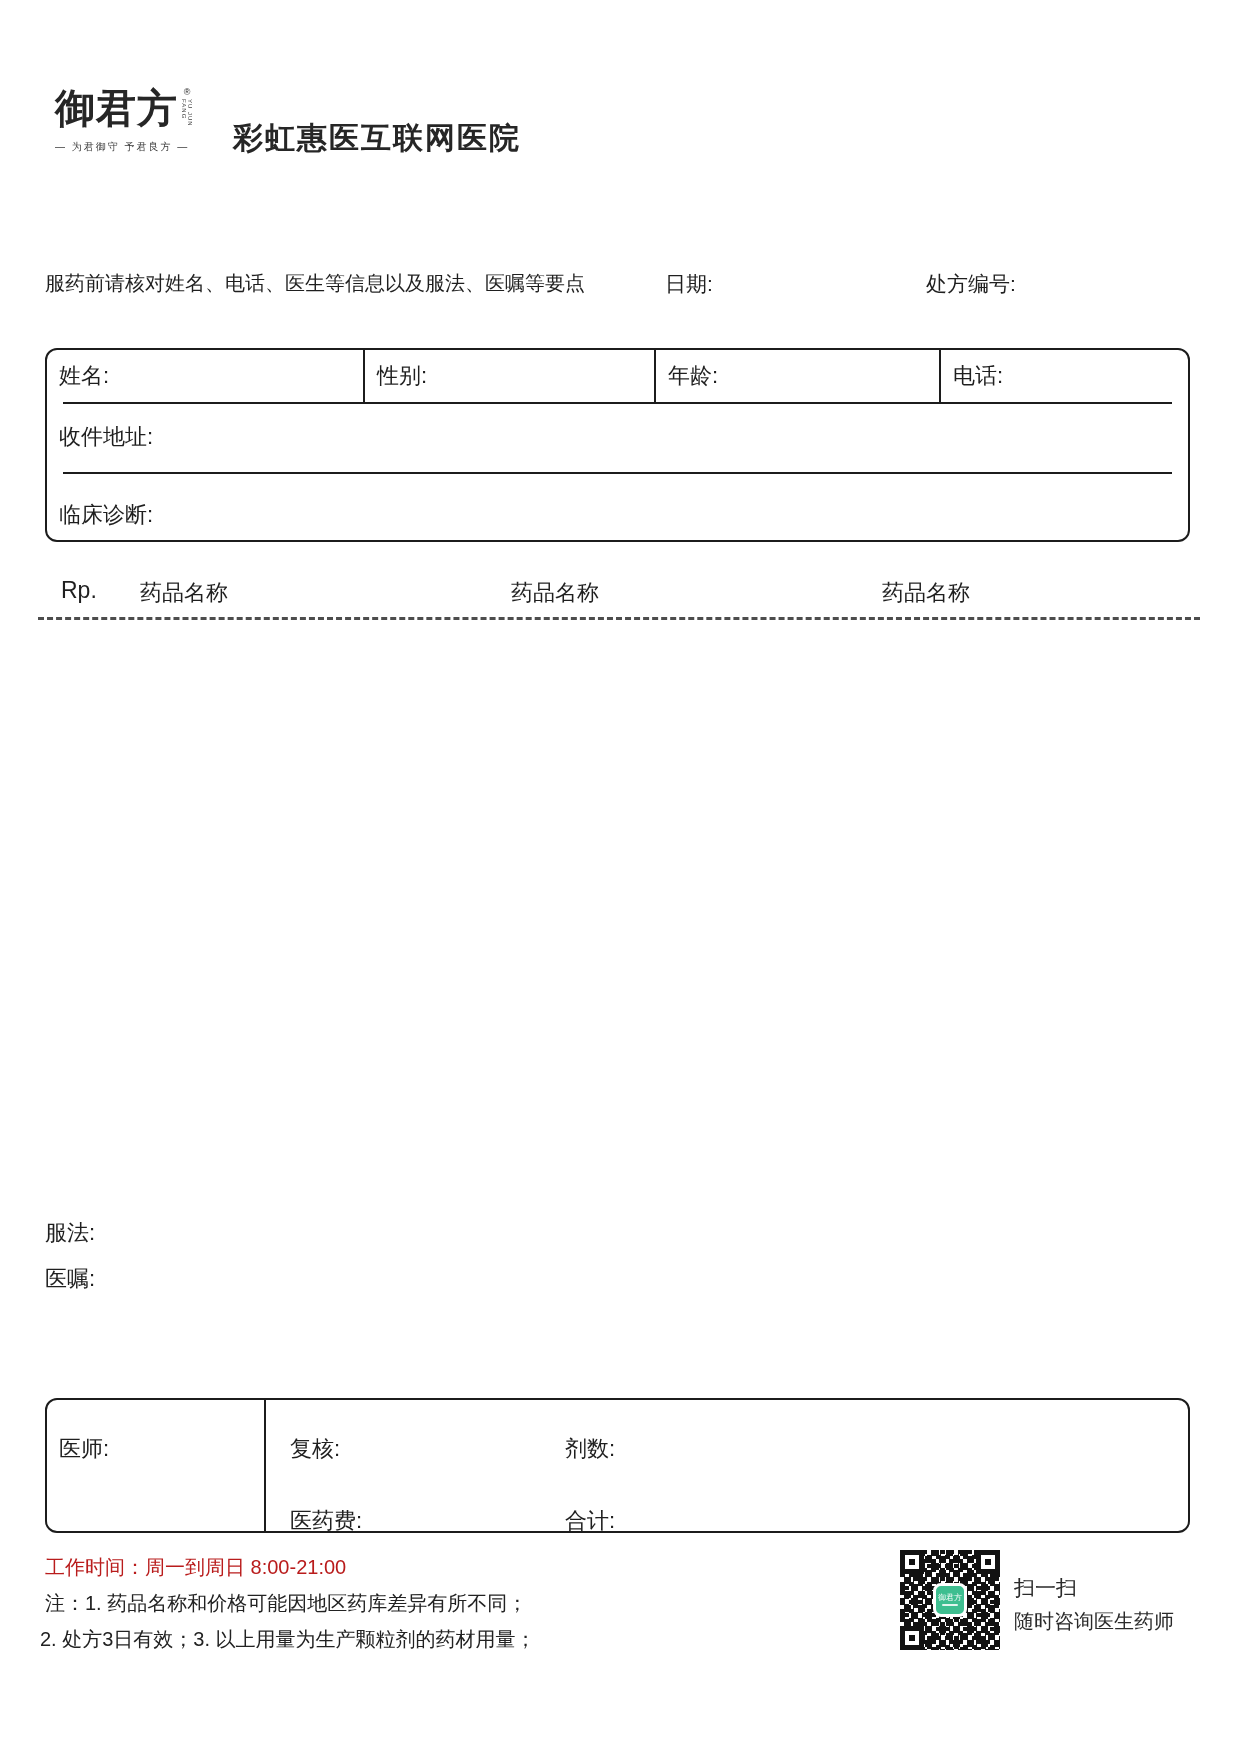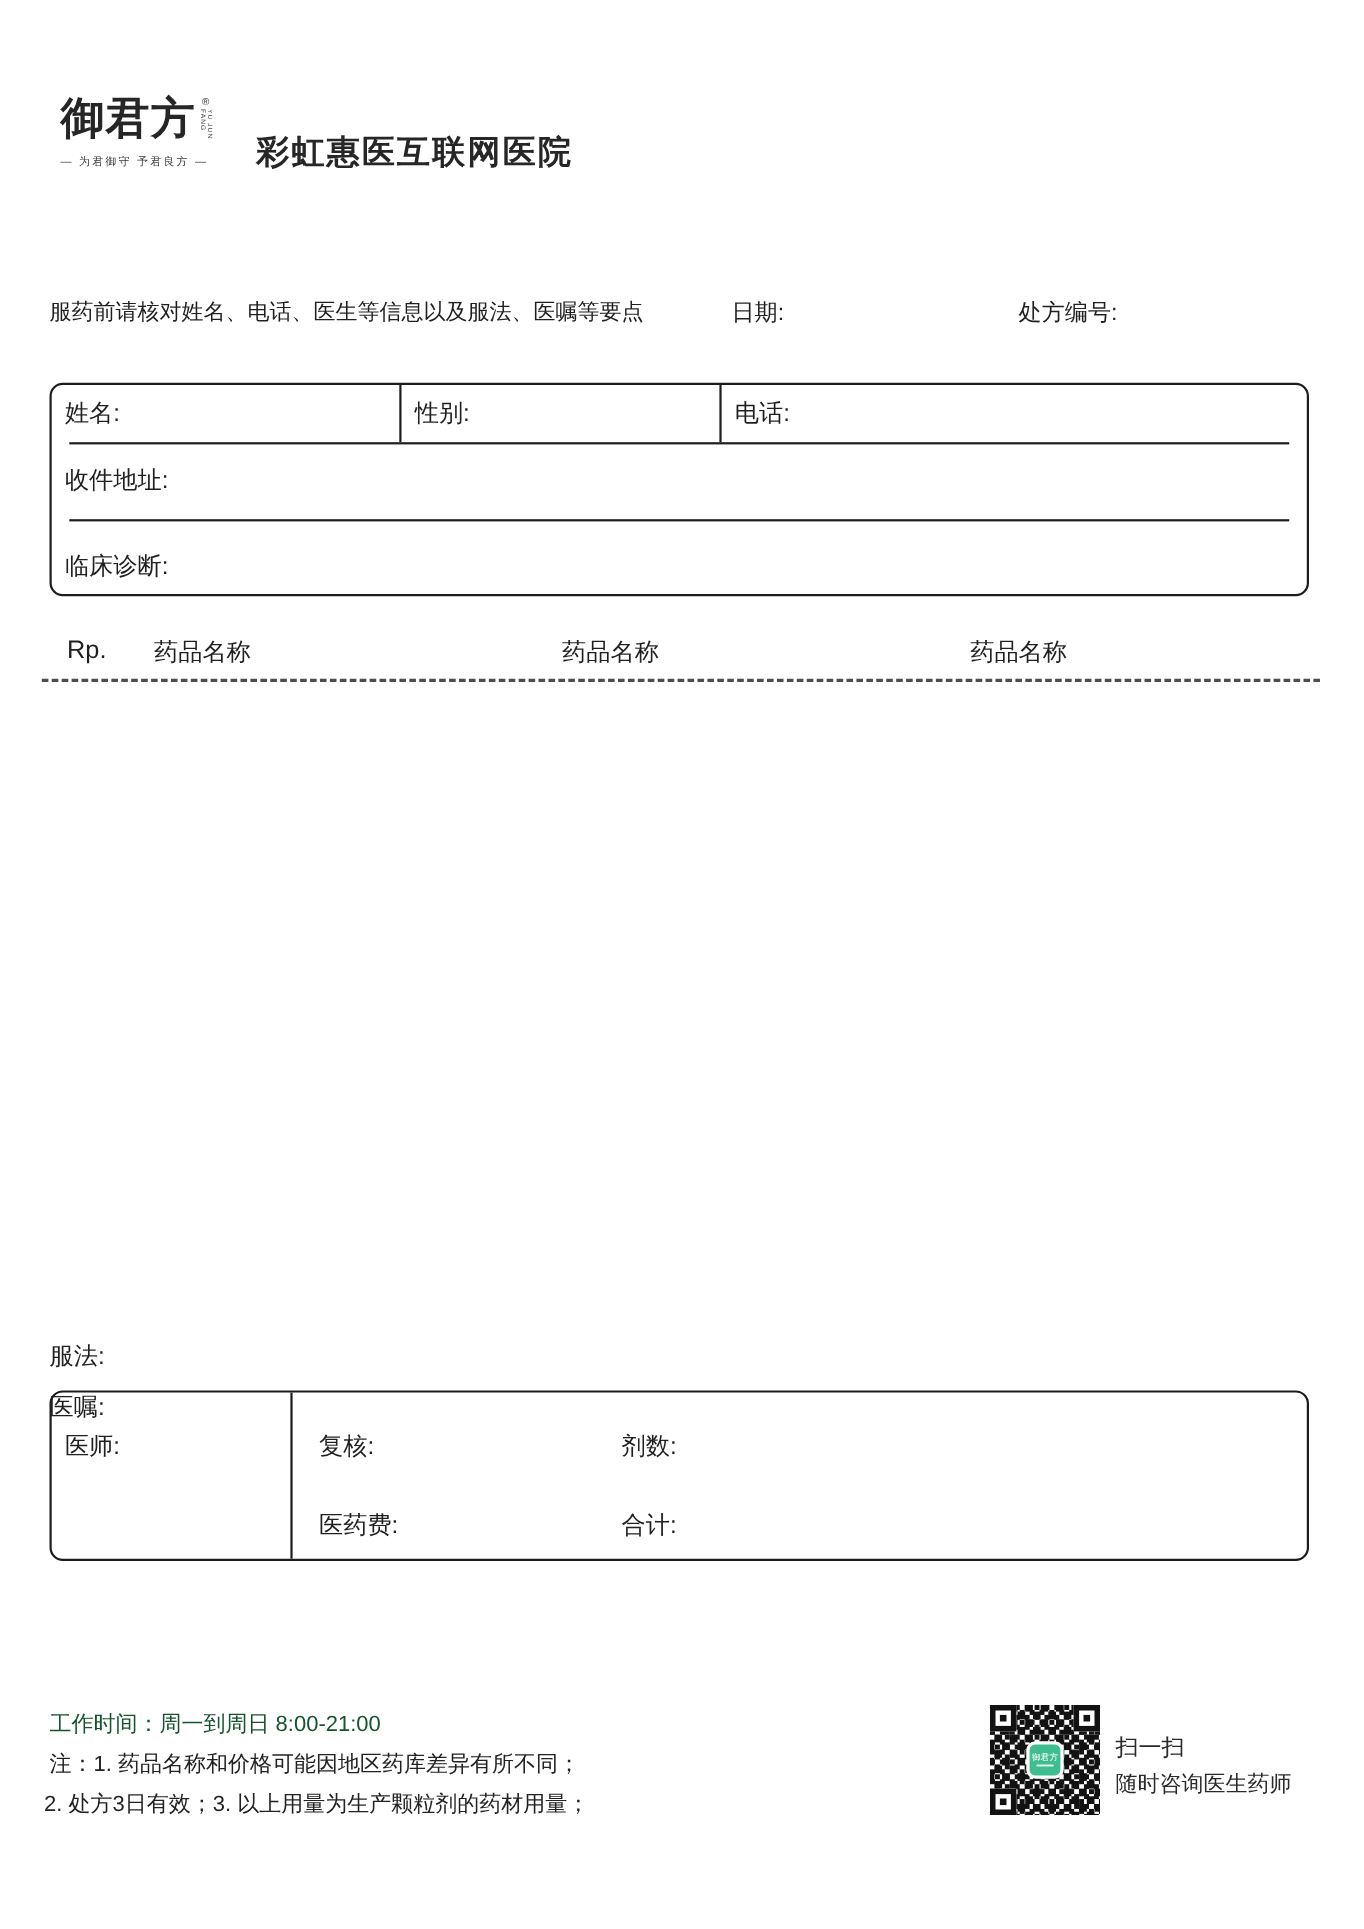--- a/index.html
+++ b/index.html
@@ -45,31 +45,31 @@
   .drug-col-2 { position:absolute; left:511px; top:578px; font-size:22px; }
   .drug-col-3 { position:absolute; left:882px; top:578px; font-size:22px; }
   .dashed-rule { position:absolute; left:38px; top:617px; width:1162px; height:0;
                  border-top:3px dashed #4d4d4d; }
 
   
   .usage-label  { position:absolute; left:45px; top:1218px; font-size:22px; }
   .advice-label { position:absolute; left:45px; top:1264px; font-size:22px; }
 
   
-  .sign-box { position:absolute; left:45px; top:1264px; width:1145px; height:155px;
+  .sign-box { position:absolute; left:45px; top:1398px; width:1145px; height:135px;
               border:2.5px solid #1c1c1c; border-radius:12px; }
   .s-sep { position:absolute; left:217px; top:0; bottom:0; border-left:2px solid #1c1c1c; }
   .s-doctor   { position:absolute; left:12px;  top:34px;  font-size:22px; }
   .s-review   { position:absolute; left:243px; top:34px;  font-size:22px; }
   .s-doses    { position:absolute; left:518px; top:34px;  font-size:22px; }
   .s-fee      { position:absolute; left:243px; top:106px; font-size:22px; }
   .s-total    { position:absolute; left:518px; top:106px; font-size:22px; }
 
   
-  .f-hours { position:absolute; left:45px; top:1554px; font-size:20px; color:#14532d; }
+  .f-hours { position:absolute; left:45px; top:1554px; font-size:20px; color:#b91c1c; }
   .f-note1 { position:absolute; left:45px; top:1590px; font-size:20px; color:#222; }
   .f-note2 { position:absolute; left:40px; top:1626px; font-size:20px; color:#222; }
 
   
   .qr { position:absolute; left:900px; top:1550px; width:100px; height:100px; background:#fff; }
   .qr-pattern { position:absolute; inset:0;
     background:
       conic-gradient(#121212 25%, transparent 0 50%, #121212 0 75%, transparent 0) 0 0 / 9px 9px,
       conic-gradient(#121212 25%, transparent 0 50%, #121212 0 75%, transparent 0) 4px 6px / 14px 14px; }
   .qr-finder { position:absolute; width:24px; height:24px; border:5px solid #121212; background:#fff; }
@@ -103,20 +103,21 @@
   <div class="hospital-title">彩虹惠医互联网医院</div>
 
   <div class="meta-notice">服药前请核对姓名、电话、医生等信息以及服法、医嘱等要点</div>
   <div class="meta-date">日期:</div>
   <div class="meta-rxno">处方编号:</div>
 
   <div class="patient-box">
     <div class="p-row1">
       <div class="p-cell p-cell-name">姓名:</div>
       <div class="p-cell p-cell-gender">性别:</div>
+      <div class="p-cell p-cell-age">年龄:</div>
       <div class="p-cell p-cell-phone">电话:</div>
     </div>
     <div class="p-hr1"></div>
     <div class="p-address">收件地址:</div>
     <div class="p-hr2"></div>
     <div class="p-diagnosis">临床诊断:</div>
   </div>
 
   <div class="rp-label">Rp.</div>
   <div class="drug-col-1">药品名称</div>

